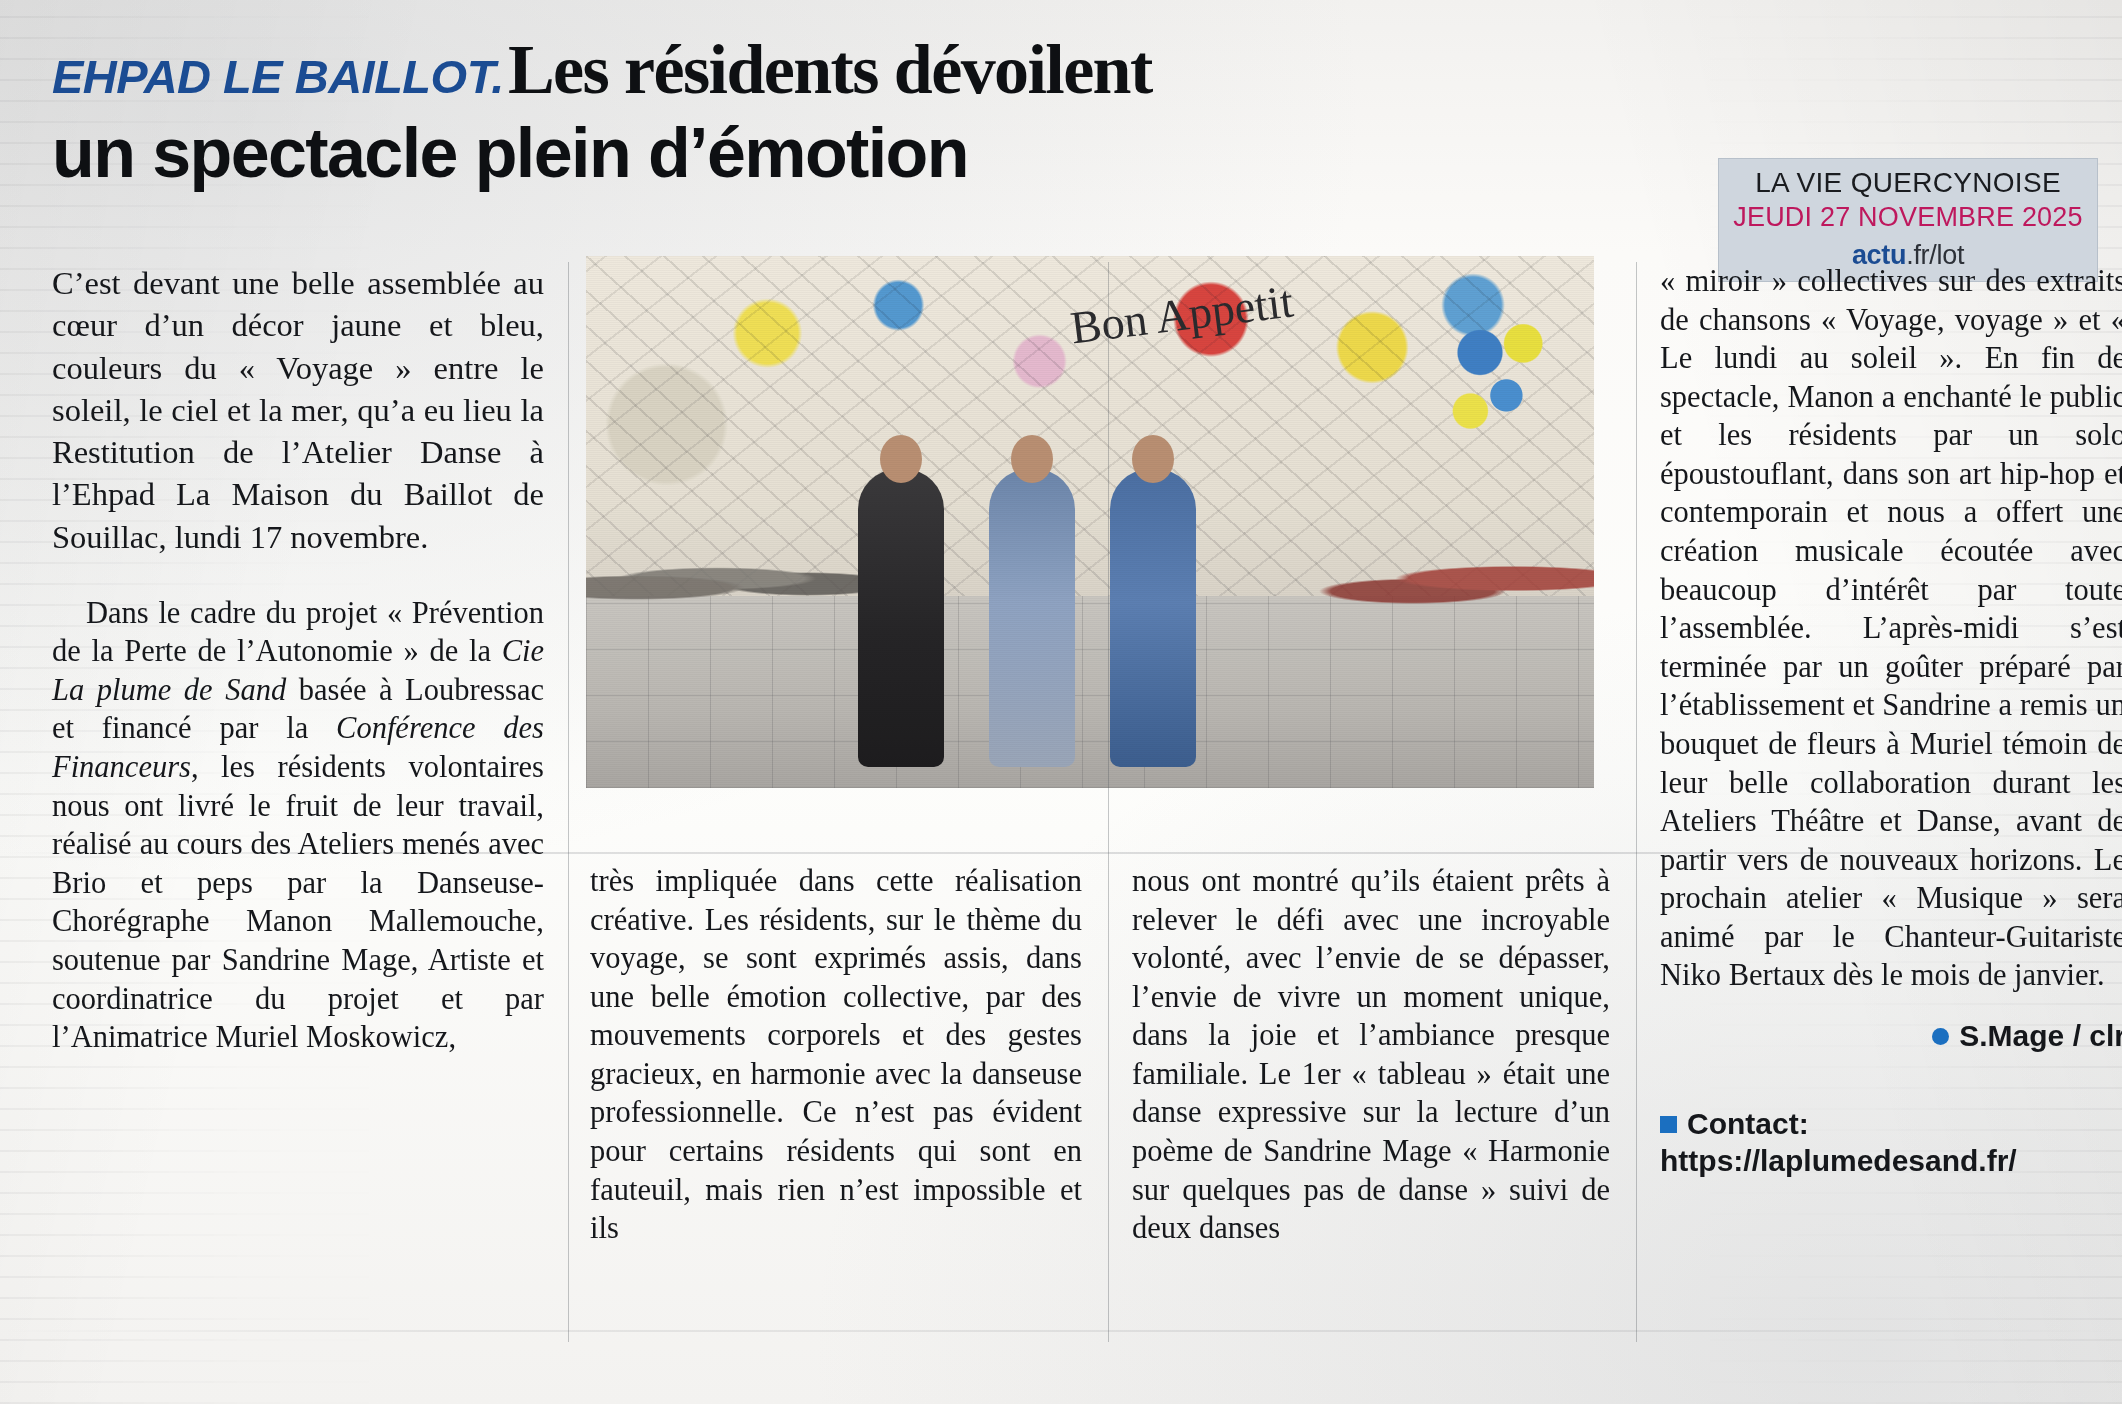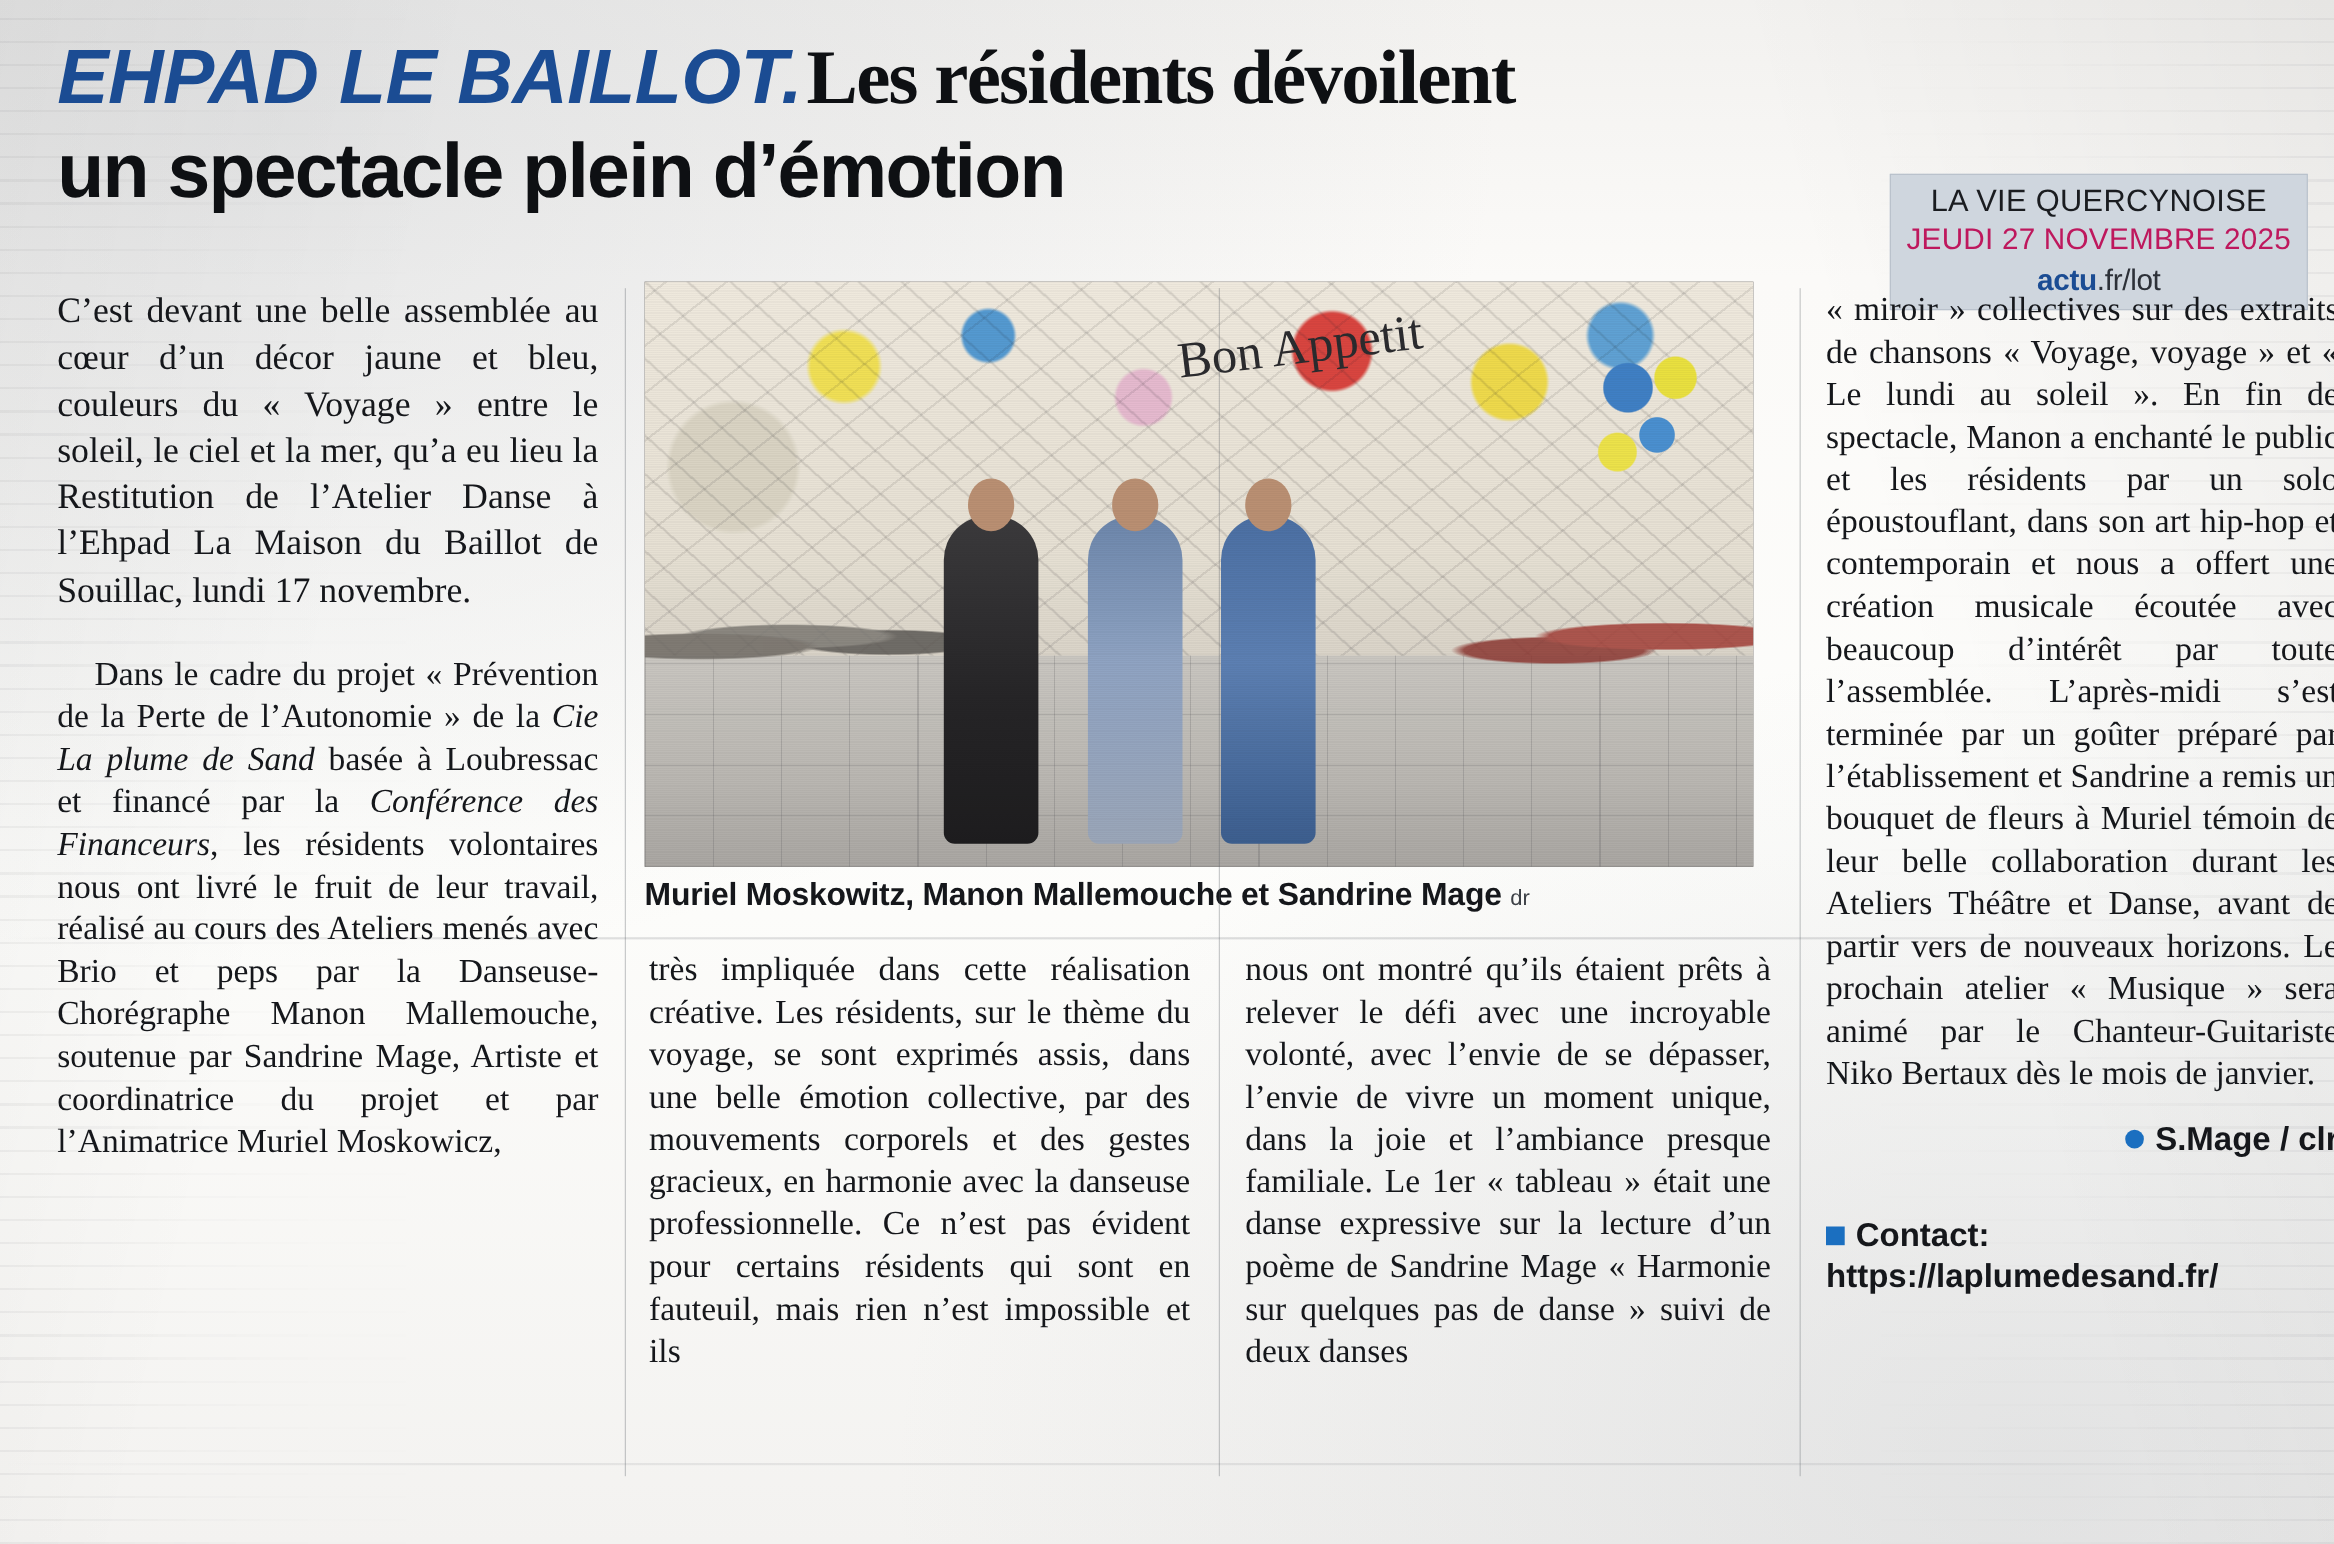--- a/index.html
+++ b/index.html
@@ -52,21 +52,21 @@
     position: absolute;
     left: 52px;
     top: 30px;
     width: 1730px;
   }
   .kicker {
     display: inline;
     font-family: "Liberation Sans", sans-serif;
     font-weight: 700;
     font-style: italic;
-    font-size: 70px;
+    font-size: 47px;
     letter-spacing: -0.5px;
     color: #1b4c93;
     vertical-align: baseline;
   }
   .headline {
     display: inline;
     font-family: Liberation Serif, serif;
     font-weight: 700;
     font-size: 70px;
     line-height: 1.14;
@@ -347,24 +347,20 @@
       <div class="person p2">
           <div class="head"></div>
         </div>
       <div class="person p3">
           <div class="head"></div>
         </div>
       <div class="grain"></div>
     </div>
   </div>
 
-  <div class="caption">
-    <span>Muriel Moskowitz, Manon Mallemouche et Sandrine Mage</span>
-    <span class="credit">dr</span>
-  </div>
 
   <div class="cols">
     <div class="col-rule" style="left: 516px; height: 1080px;"></div>
     <div class="col-rule" style="left: 1056px; height: 1080px;"></div>
     <div class="col-rule" style="left: 1584px; height: 1080px;"></div>
 
     <div class="col" id="col1">
       <p class="lead">C’est devant une belle assemblée au cœur d’un décor jaune et bleu, couleurs du « Voyage » entre le soleil, le ciel et la mer, qu’a eu lieu la Restitution de l’Atelier Danse à l’Ehpad La Maison du Baillot de Souillac, lundi 17 novembre.</p>
       <p style="margin-top: 36px; text-indent: 34px;"><span>Dans le cadre du projet « Prévention de la Perte de l’Autonomie » de la </span><span class="em">Cie La plume de Sand</span><span> basée à Loubressac et financé par la </span><span class="em">Conférence des Financeurs</span><span>, les résidents volontaires nous ont livré le fruit de leur travail, réalisé au cours des Ateliers menés avec Brio et peps par la Danseuse-Chorégraphe Manon Mallemouche, soutenue par Sandrine Mage, Artiste et coordinatrice du projet et par l’Animatrice Muriel Moskowicz,</span></p>
     </div>

